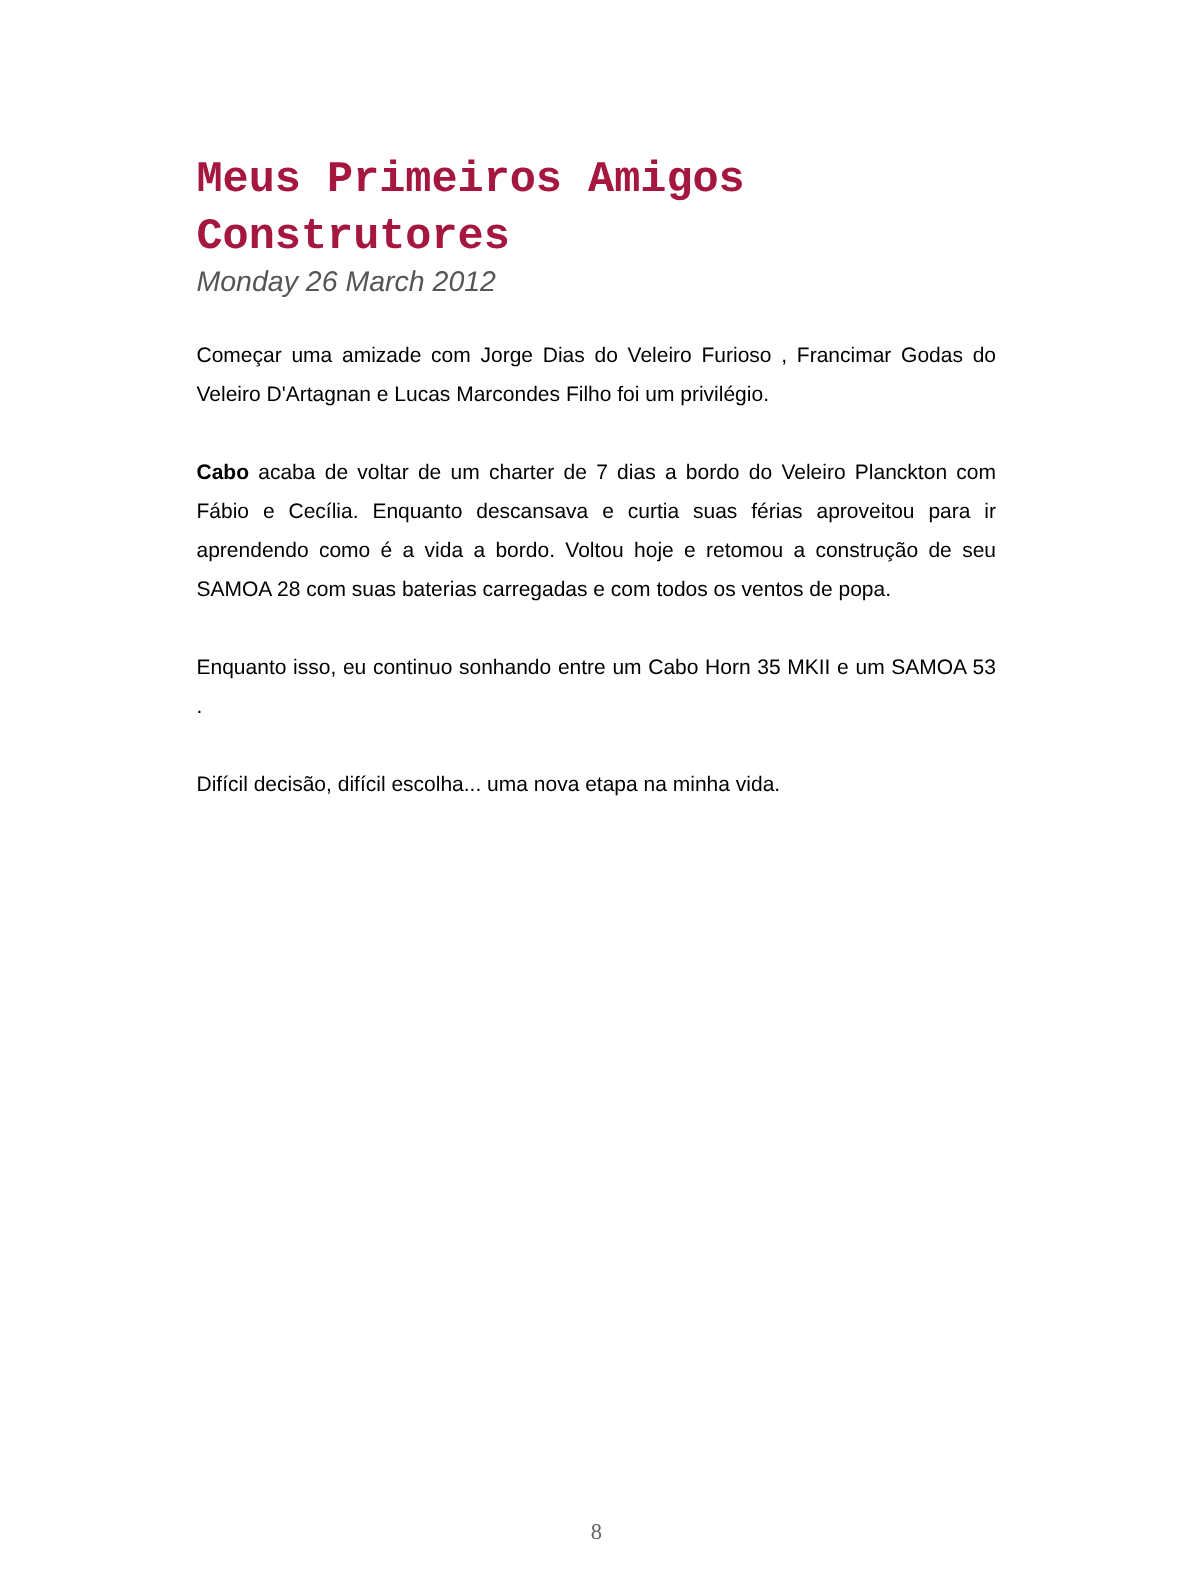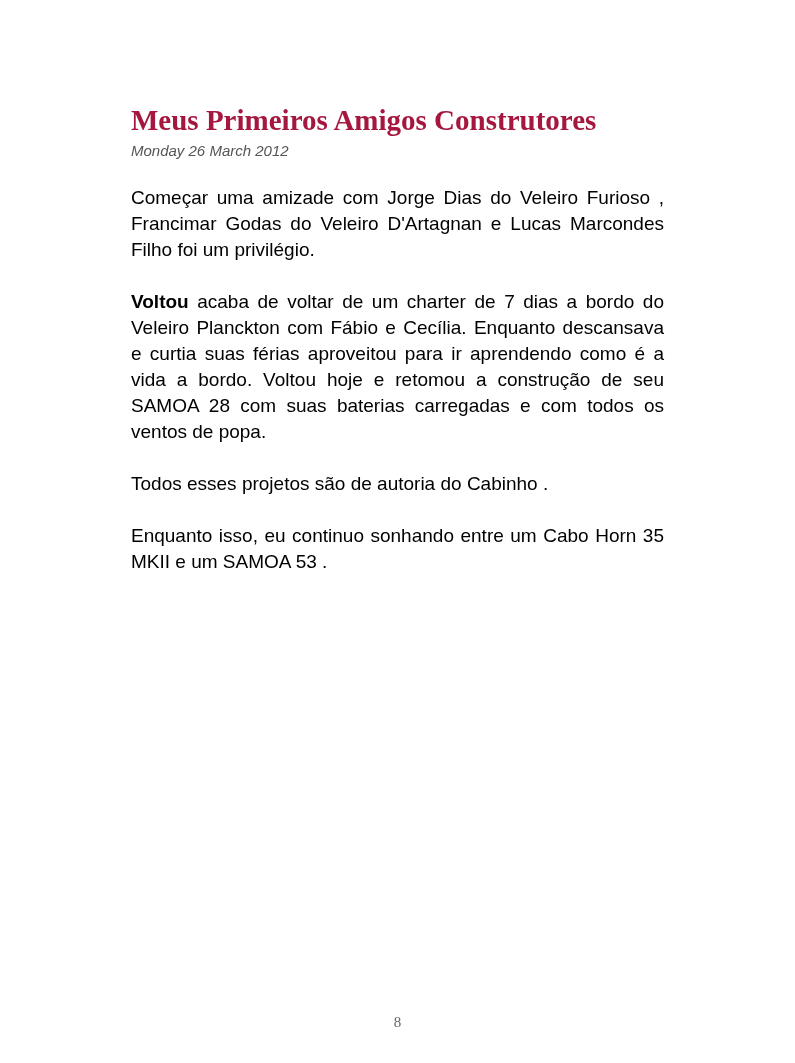--- a/index.html
+++ b/index.html
@@ -18,38 +18,38 @@
     height: 1063px;
     background: var(--bg-color, #ffffff);
   }
   .content {
     position: absolute;
     left: 131px;
     top: 101px;
     width: 533px;
   }
   .title {
-    font-family: Liberation Serif, serif;
+    font-family: Liberation Mono, monospace;
     font-size: 29px;
     font-weight: bold;
     line-height: 38px;
     letter-spacing: 0px;
     color: var(--title-color, #A5173E);
   }
   .date {
     margin-top: 3px;
     font-family: "Liberation Sans", sans-serif;
     font-style: italic;
-    font-size: 15px;
+    font-size: 19px;
     line-height: 17px;
     color: var(--date-color, #555555);
   }
   .article p {
     margin-top: 26px;
-    font-size: 19px;
+    font-size: 14px;
     line-height: 26px;
     text-align: justify;
     color: var(--body-color, #000000);
   }
   .article p strong {
     font-weight: bold;
   }
   .page-number {
     position: absolute;
     left: 0;
@@ -63,19 +63,19 @@
 </style>
 </head>
 <body>
 
 <div class="page">
   <div class="content">
     <h1 class="title">Meus Primeiros Amigos Construtores</h1>
     <div class="date">Monday 26 March 2012</div>
     <div class="article" id="article">
         <p>Começar uma amizade com Jorge Dias do Veleiro Furioso , Francimar Godas do Veleiro D'Artagnan e Lucas Marcondes Filho foi um privilégio.</p>
-        <p><strong>Voltou</strong> acaba de voltar de um charter de 7 dias a bordo do Veleiro Planckton com Fábio e Cecília. Enquanto descansava e curtia suas férias aproveitou para ir aprendendo como é a vida a bordo. Voltou hoje e retomou a construção de seu SAMOA 28 com suas baterias carregadas e com todos os ventos de popa.</p>
-        <p>Todos esses projetos são de autoria do Cabinho .</p>
+        <p><strong>Cabo</strong> acaba de voltar de um charter de 7 dias a bordo do Veleiro Planckton com Fábio e Cecília. Enquanto descansava e curtia suas férias aproveitou para ir aprendendo como é a vida a bordo. Voltou hoje e retomou a construção de seu SAMOA 28 com suas baterias carregadas e com todos os ventos de popa.</p>
         <p>Enquanto isso, eu continuo sonhando entre um Cabo Horn 35 MKII e um SAMOA 53 .</p>
+        <p>Difícil decisão, difícil escolha... uma nova etapa na minha vida.</p>
       </div>
   </div>
   <div class="page-number">8</div>
 </div>
 
 </body></html>

